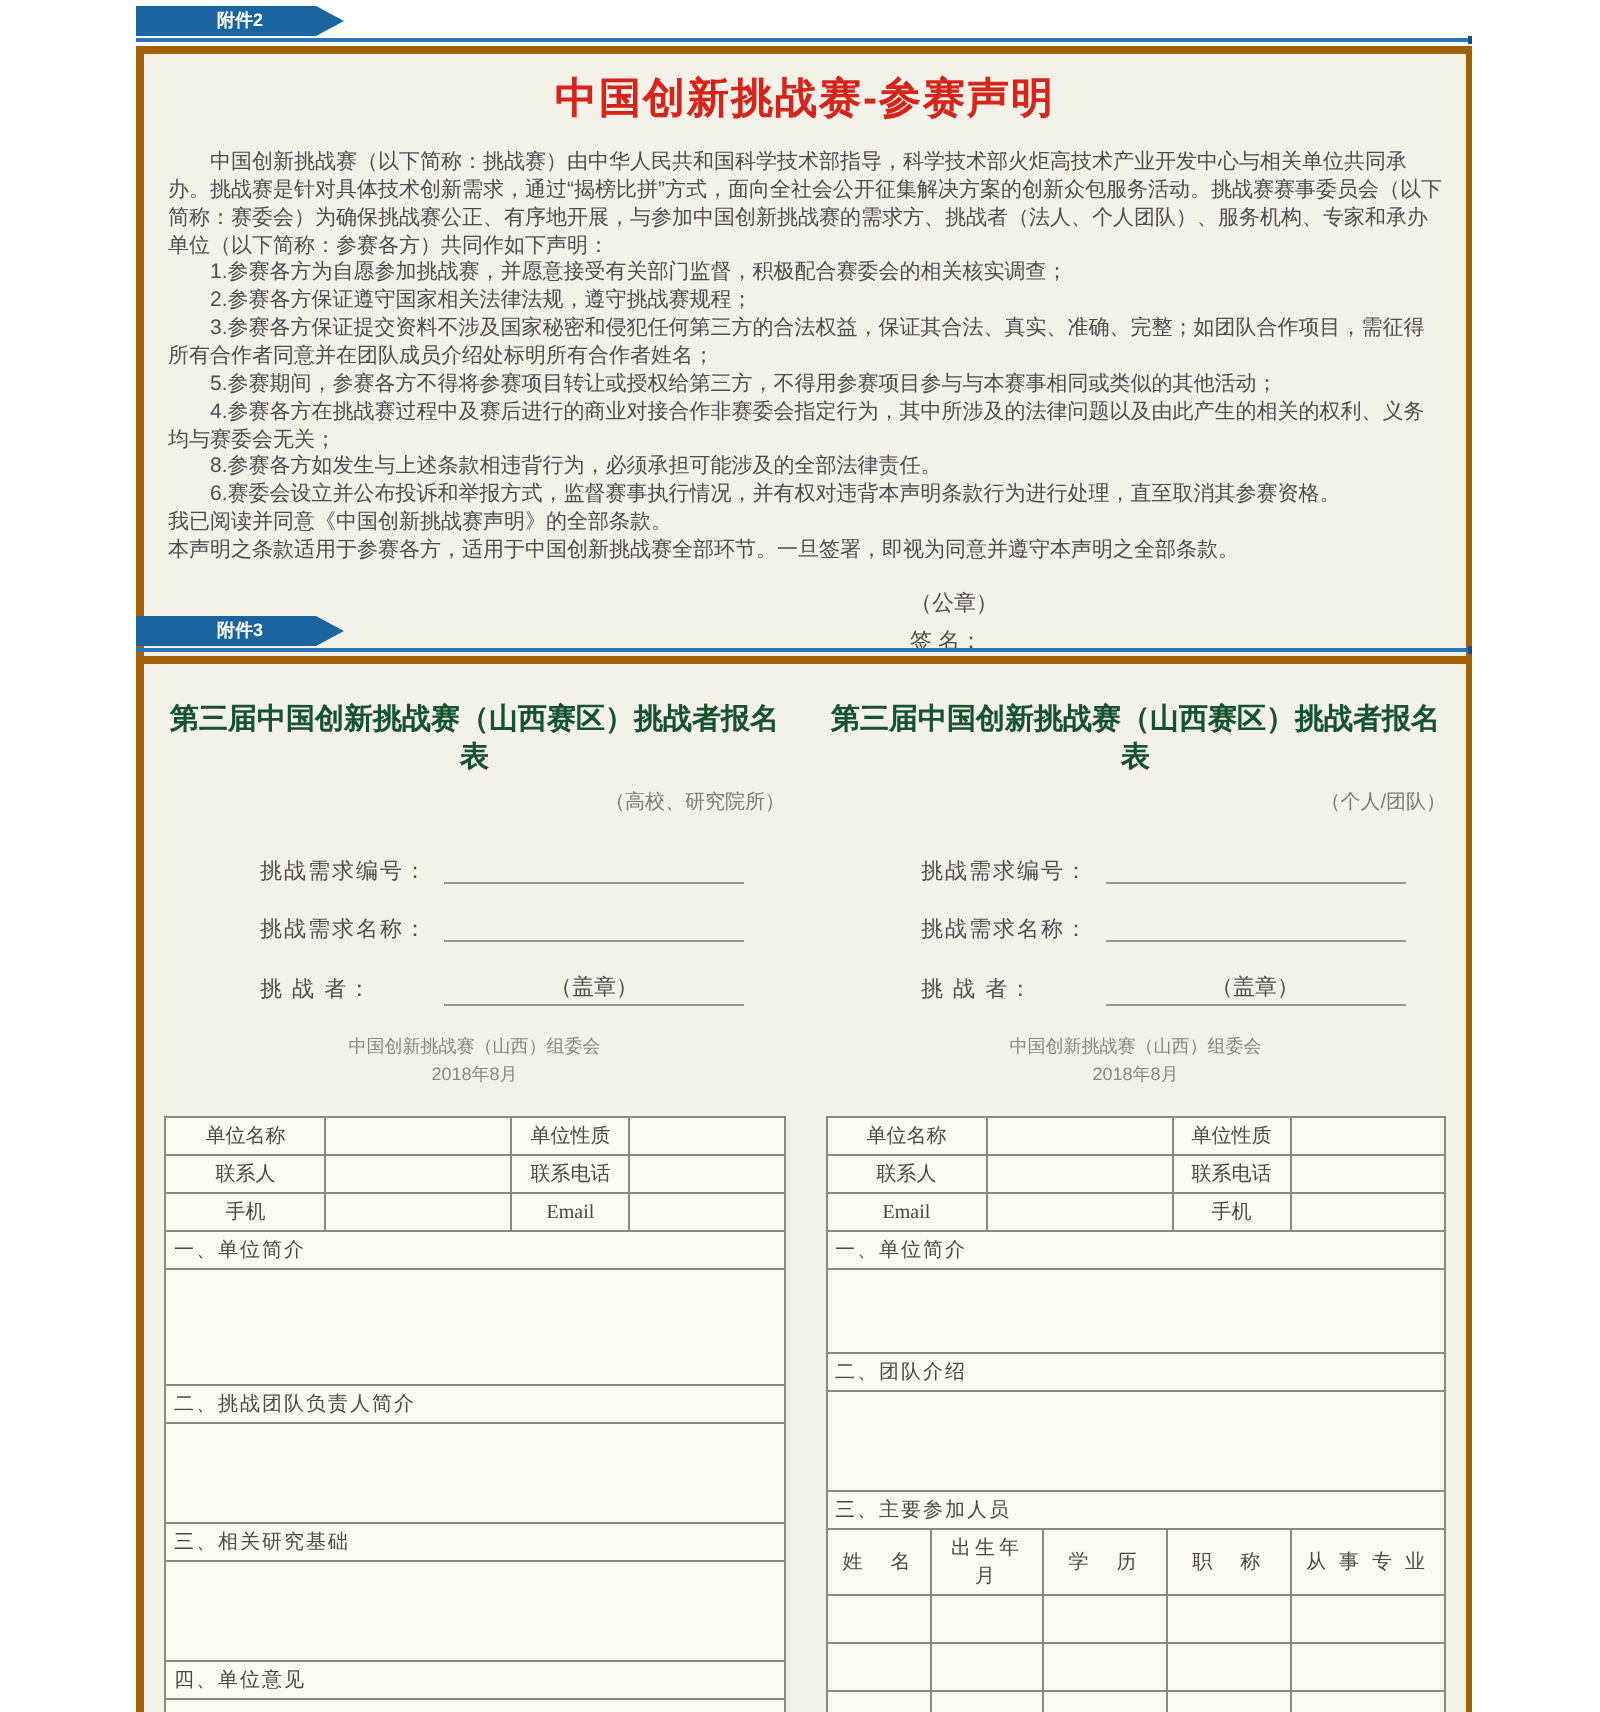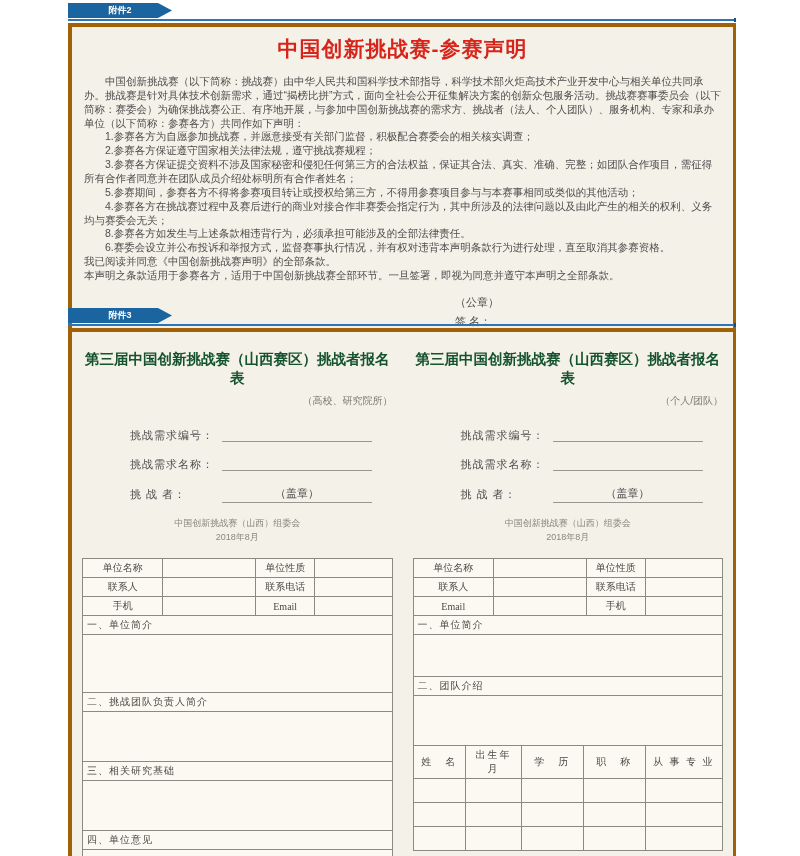--- a/index.html
+++ b/index.html
@@ -214,20 +214,23 @@
             </tr>
             <tr>
                   <td colspan="4" class="blank-sm"></td>
                 </tr>
             <tr>
               <td class="sec-head" colspan="4">二、团队介绍</td>
             </tr>
             <tr>
                   <td colspan="4" class="blank-md"></td>
                 </tr>
+            <tr>
+              <td class="sec-head" colspan="4">三、主要参加人员</td>
+            </tr>
           </tbody>
             </table>
           <table class="form-table" style="margin-top:-1px;">
             <tbody>
                 <tr class="p-hdr">
               <td style="width:17%;">姓　名</td>
               <td style="width:18%;">出生年月</td>
               <td style="width:20%;">学　历</td>
               <td style="width:20%;">职　称</td>
               <td style="width:25%;">从 事 专 业</td>

